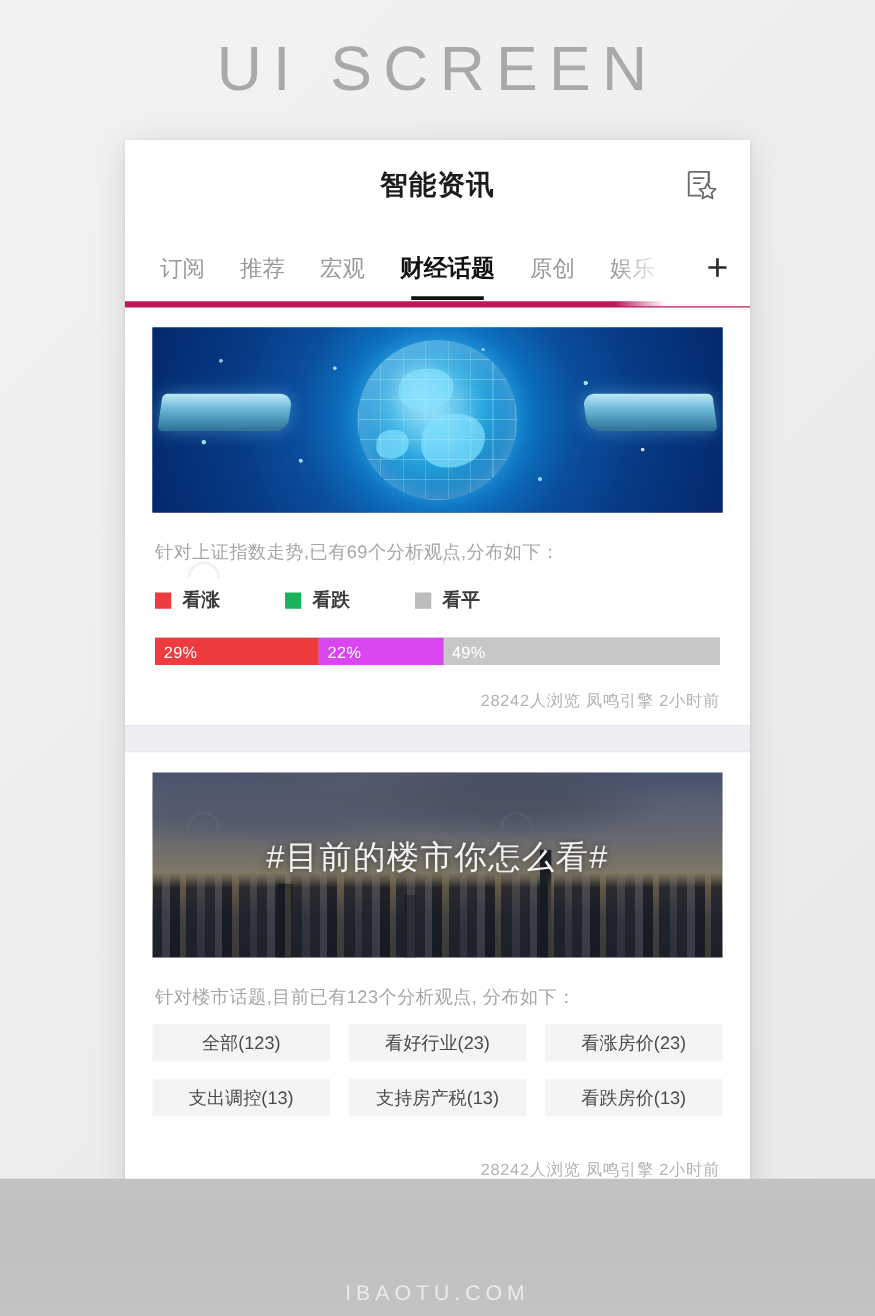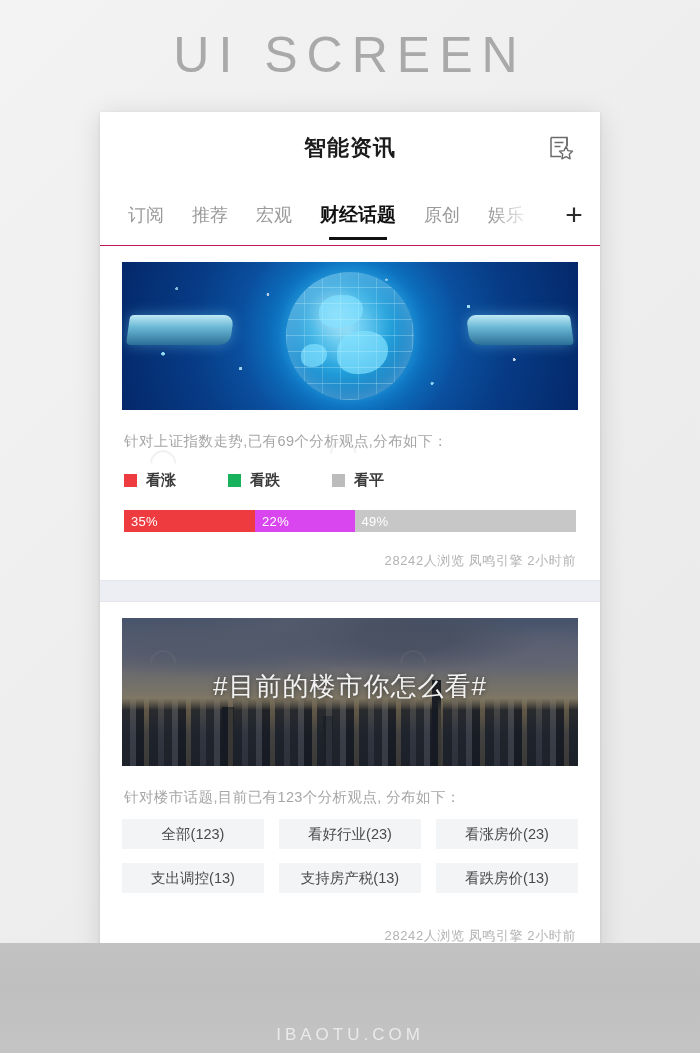--- a/index.html
+++ b/index.html
@@ -59,21 +59,21 @@
   .header-action {
     position: absolute; right: 22px; top: 50%; transform: translateY(-50%);
     width: 34px; height: 34px;
     display: flex; align-items: center; justify-content: center;
     cursor: pointer;
   }
 
   
   .tabbar {
     position: relative; height: 62px; background: #fff;
-    border-bottom: 1px solid #be185d;
+    border-bottom: 5px solid #be185d;
   }
   .tabs-scroll {
     position: absolute; left: 0; top: 0; height: 62px;
     width: 448px; overflow: hidden;
     display: flex; align-items: center;
     padding-left: 14px;
   }
   .tab {
     flex: 0 0 auto;
     padding: 0 14px;
@@ -292,21 +292,21 @@
           <span class="legend-label">看跌</span>
         </div>
         <div class="legend-item">
           <span class="legend-swatch" style="background:#bcbcbc"></span>
           <span class="legend-label">看平</span>
         </div>
       </div>
 
       <div class="bar">
         <div class="bar-seg" style="width:29%;background:#ee3b3f">
-          <span>35%</span>
+          <span>29%</span>
         </div>
         <div class="bar-seg" style="width:22%;background:#d946ef">
           <span>22%</span>
         </div>
         <div class="bar-seg" style="width:49%;background:#c7c7c7">
           <span>49%</span>
         </div>
       </div>
 
       <div class="meta">28242人浏览  凤鸣引擎  2小时前</div>

